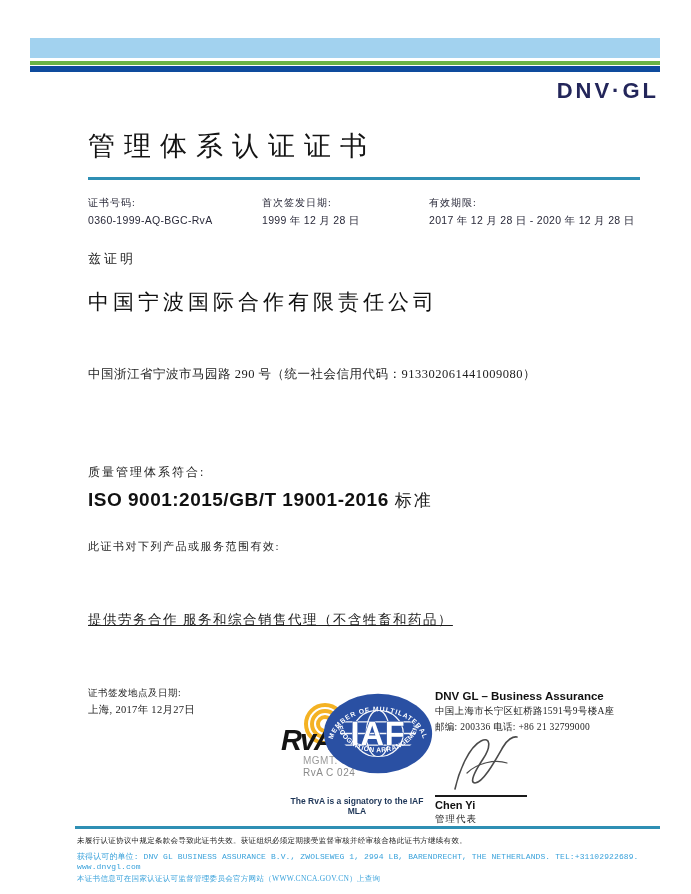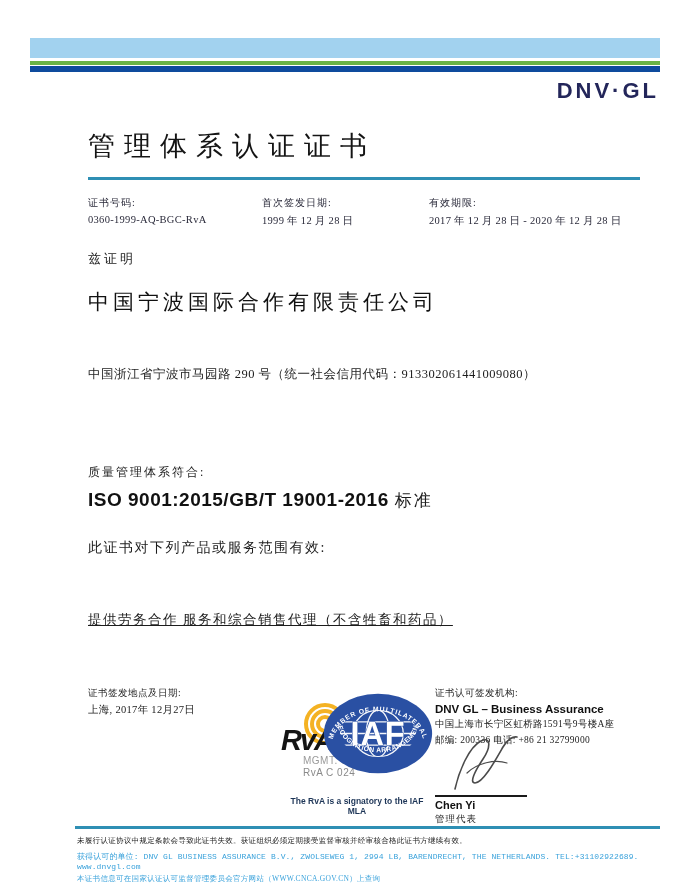--- a/index.html
+++ b/index.html
@@ -27,21 +27,21 @@
     font-family:"Liberation Serif","DejaVu Serif",serif;
     font-size:27px;letter-spacing:9px;color:#141414;
   }
   .title-rule{left:88px;width:552px;top:177px;height:3px;background:#2e8fb4;}
   
   .meta-label{
     font-family:"Liberation Serif","DejaVu Serif",serif;
     font-size:10px;color:#2a2a3a;letter-spacing:1px;
   }
   .meta-value{
-    font-family:Liberation Serif, serif;
+    font-family:Liberation Sans, sans-serif;
     font-size:10.5px;color:#2a2a3a;margin-top:4px;letter-spacing:.3px;
   }
   .meta-col1{left:88px;top:196px;}
   .meta-col2{left:262px;top:196px;}
   .meta-col3{left:429px;top:196px;}
   .certify{
     left:88px;top:250px;
     font-family:"Liberation Serif","DejaVu Serif",serif;
     font-size:13px;letter-spacing:3px;
   }
@@ -65,21 +65,21 @@
     font-family:"Liberation Sans",sans-serif;
     font-size:19px;font-weight:bold;color:#111;letter-spacing:.5px;
   }
   .standard-suffix{
     font-family:"Liberation Serif","DejaVu Serif",serif;
     font-size:17px;margin-left:6px;letter-spacing:2px;
   }
   .scope-label{
     left:88px;top:539px;
     font-family:"Liberation Serif","DejaVu Serif",serif;
-    font-size:14px;letter-spacing:1.5px;
+    font-size:11px;letter-spacing:1.5px;
   }
   .scope-text{
     left:88px;top:611px;
     font-family:"Liberation Serif","DejaVu Serif",serif;
     font-size:13.5px;letter-spacing:1.5px;text-decoration:underline;
   }
   
   .issue-block{left:88px;top:687px;}
   .issue-label{
     font-family:"Liberation Serif","DejaVu Serif",serif;
@@ -222,21 +222,20 @@
       </text>
       <text font-family="Liberation Sans, sans-serif" font-size="7.5" font-weight="bold" fill="#ffffff" letter-spacing="0.5">
         <textPath href="#iafbot" startOffset="50%" text-anchor="middle">RECOGNITION ARRANGEMENT</textPath>
       </text>
     </svg>
 
     <div class="logos-caption">The RvA is a signatory to the IAF MLA</div>
   </div>
 
   <div class="abs accr-block">
-    <div class="accr-label">证书认可签发机构:</div>
     <div class="accr-name">DNV GL – Business Assurance</div>
     <div class="accr-addr">中国上海市长宁区虹桥路1591号9号楼A座</div>
     <div class="accr-postal">邮编: 200336  电话: +86 21 32799000</div>
 
     <svg class="signature" width="90" height="62" viewBox="0 0 90 62">
       <path d="M10,56 C14,38 24,14 36,8 C46,3 46,14 38,26 C30,38 24,50 30,50 C38,50 50,28 58,14 C62,7 68,3 72,4" fill="none" stroke="#4a4a4a" stroke-width="1.6" stroke-linecap="round"></path>
       <path d="M22,40 C32,30 50,26 62,30" fill="none" stroke="#4a4a4a" stroke-width="1.2" stroke-linecap="round"></path>
     </svg>
     <div class="sign-rule"></div>
     <div class="signer-name">Chen Yi</div>

